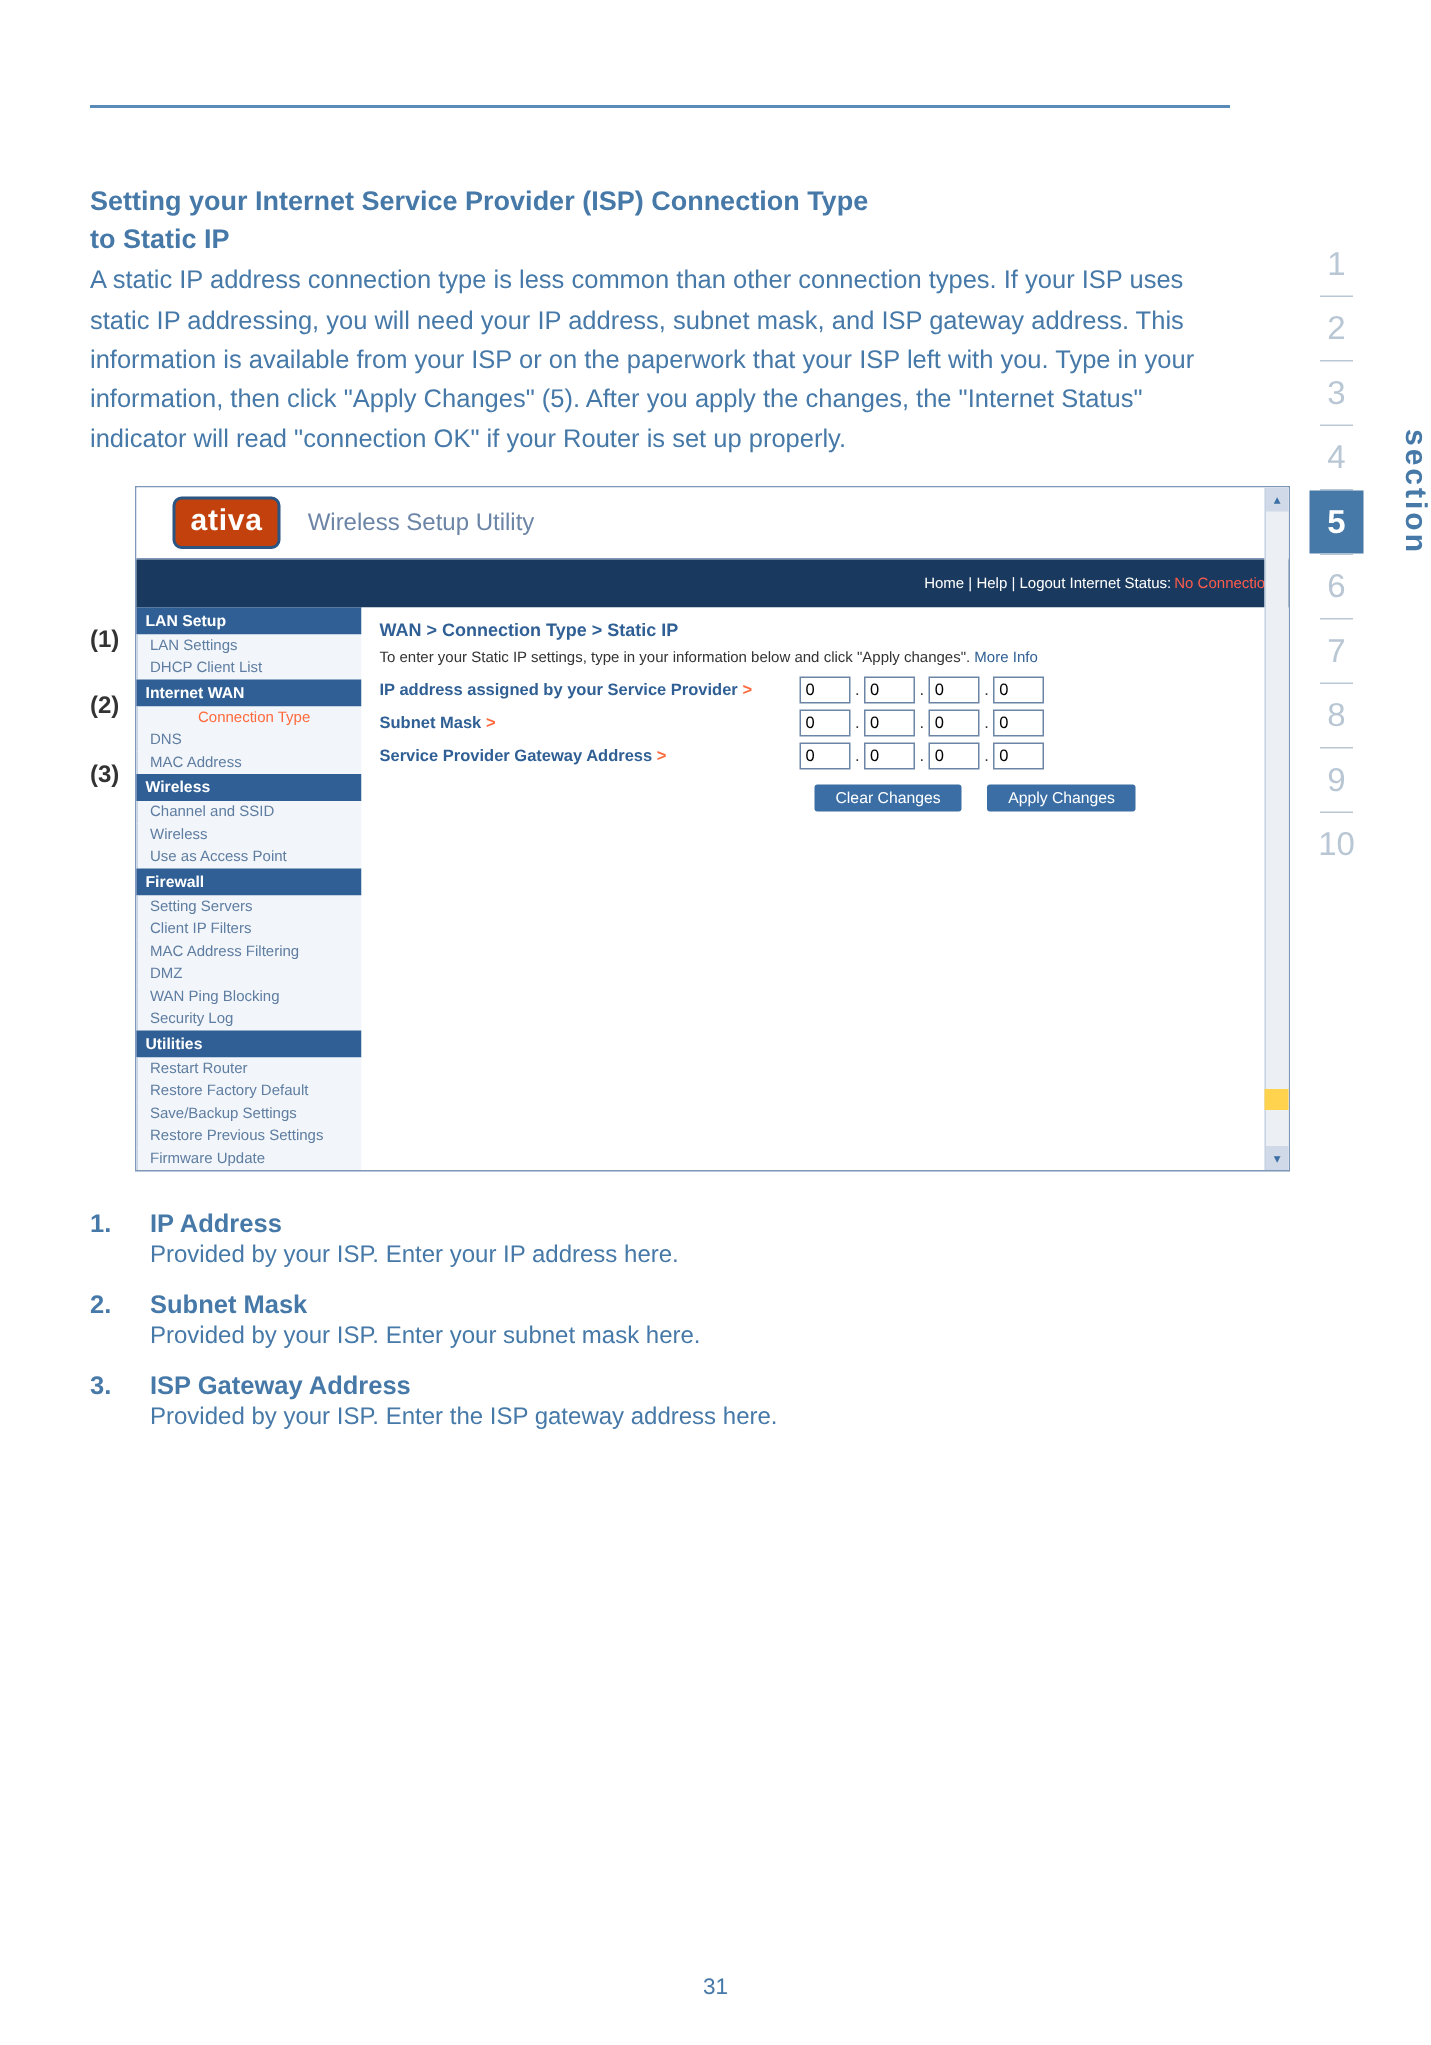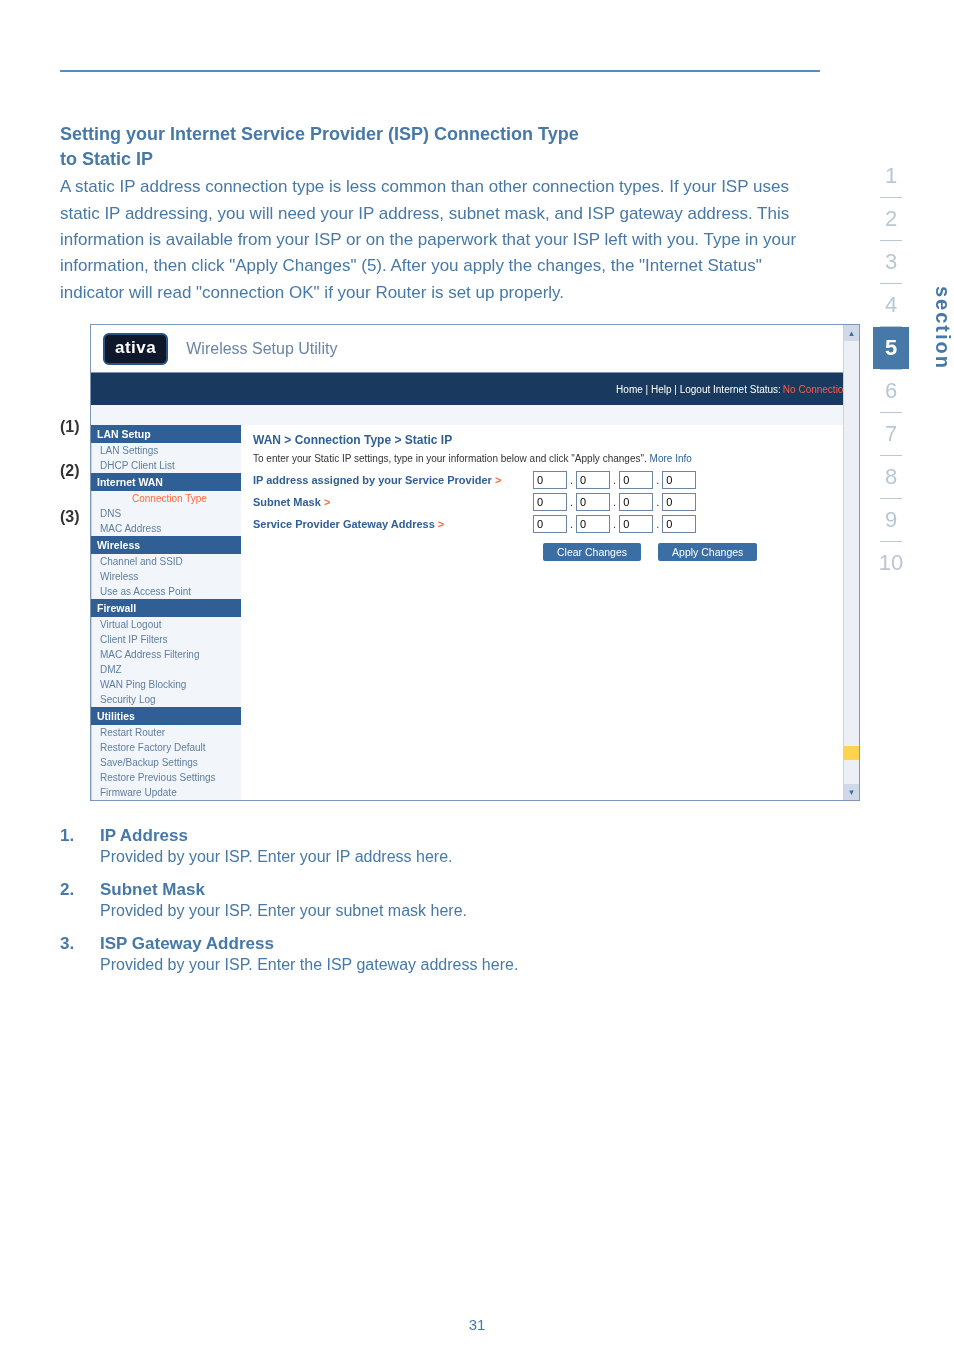--- a/index.html
+++ b/index.html
@@ -17,25 +17,25 @@
   .section-nav hr.sep { border: none; border-top: 1px solid #b9c7d4; width: 22px; margin: 0 auto; }
   .section-label { position: absolute; right: 0; top: 370px; transform: rotate(90deg); transform-origin: right top; font-size: 20px; letter-spacing: 2px; color: #4679a8; font-weight: 600; }
 
   
   .shot-wrap { position: relative; margin: 10px 0 25px 30px; }
   .callout { position: absolute; left: -30px; font-weight: 700; font-size: 16px; }
   .callout::after { content: ""; position: absolute; left: 30px; top: 9px; width: 24px; height: 2px; background: #000; }
   #co1 { top: 94px; } #co2 { top: 138px; } #co3 { top: 184px; }
   .browserpane { width: 770px; border: 1px solid #7e97b8; background: #f2f6fb; position: relative; }
   .brandbar { height: 48px; background: #fff; border-bottom: 1px solid #7e97b8; display: flex; align-items: center; padding: 0 12px; gap: 18px; }
-  .brandlogo { background: #0f172a; color: #fff; font-weight: 800; border-radius: 6px; padding: 3px 10px 5px; font-size: 17px; letter-spacing: .5px; border: 2px solid #2b5582; }
+  .brandlogo { background: #c2410c; color: #fff; font-weight: 800; border-radius: 6px; padding: 3px 10px 5px; font-size: 20px; letter-spacing: .5px; border: 2px solid #2b5582; margin-left: 12px; }
   .brandtitle { color: #6c85a6; font-size: 16px; }
   .statusbar { height: 32px; background: #193a5e; color: #fff; font-size: 10px; display: flex; justify-content: flex-end; align-items: center; padding-right: 10px; gap: 2px; }
   .statusbar .noconn { color: #ff5b4d; }
-  .two-col { display: flex; margin-top: 20px; }
+  .two-col { display: flex; }
   .sidebar { width: 150px; font-size: 10px; }
   .sidebar .hdr { background: #2f5f94; color: #fff; padding: 3px 6px; font-weight: 700; font-size: 10.5px; }
   .sidebar .item { padding: 2px 6px 2px 8px; color: #5f7da0; background: #f2f6fb; border-left: 1px solid #c7d3e3; }
   .sidebar .item.sel { color: #ff6a3d; padding-left: 40px; }
   .main { flex: 1; background: #fff; padding: 8px 12px 14px; font-size: 11px; color: #4a7db2; }
   .main .bc { color: #2f5f94; font-weight: 700; font-size: 12px; margin-bottom: 6px; }
   .main .hint { color: #333; font-size: 10px; margin-bottom: 7px; }
   .main .hint .morelink { color: #2f5f94; }
   .fieldrow { display: flex; align-items: center; margin-bottom: 4px; }
   .fieldrow .lbl { width: 280px; color: #2f5f94; font-weight: 600; font-size: 11px; }
@@ -93,21 +93,21 @@
           <div class="item">DHCP Client List</div>
           <div class="hdr">Internet WAN</div>
           <div class="item sel">Connection Type</div>
           <div class="item">DNS</div>
           <div class="item">MAC Address</div>
           <div class="hdr">Wireless</div>
           <div class="item">Channel and SSID</div>
           <div class="item">Wireless</div>
           <div class="item">Use as Access Point</div>
           <div class="hdr">Firewall</div>
-          <div class="item">Virtual Logout</div>
+          <div class="item">Setting Servers</div>
           <div class="item">Client IP Filters</div>
           <div class="item">MAC Address Filtering</div>
           <div class="item">DMZ</div>
           <div class="item">WAN Ping Blocking</div>
           <div class="item">Security Log</div>
           <div class="hdr">Utilities</div>
           <div class="item">Restart Router</div>
           <div class="item">Restore Factory Default</div>
           <div class="item">Save/Backup Settings</div>
           <div class="item">Restore Previous Settings</div>

